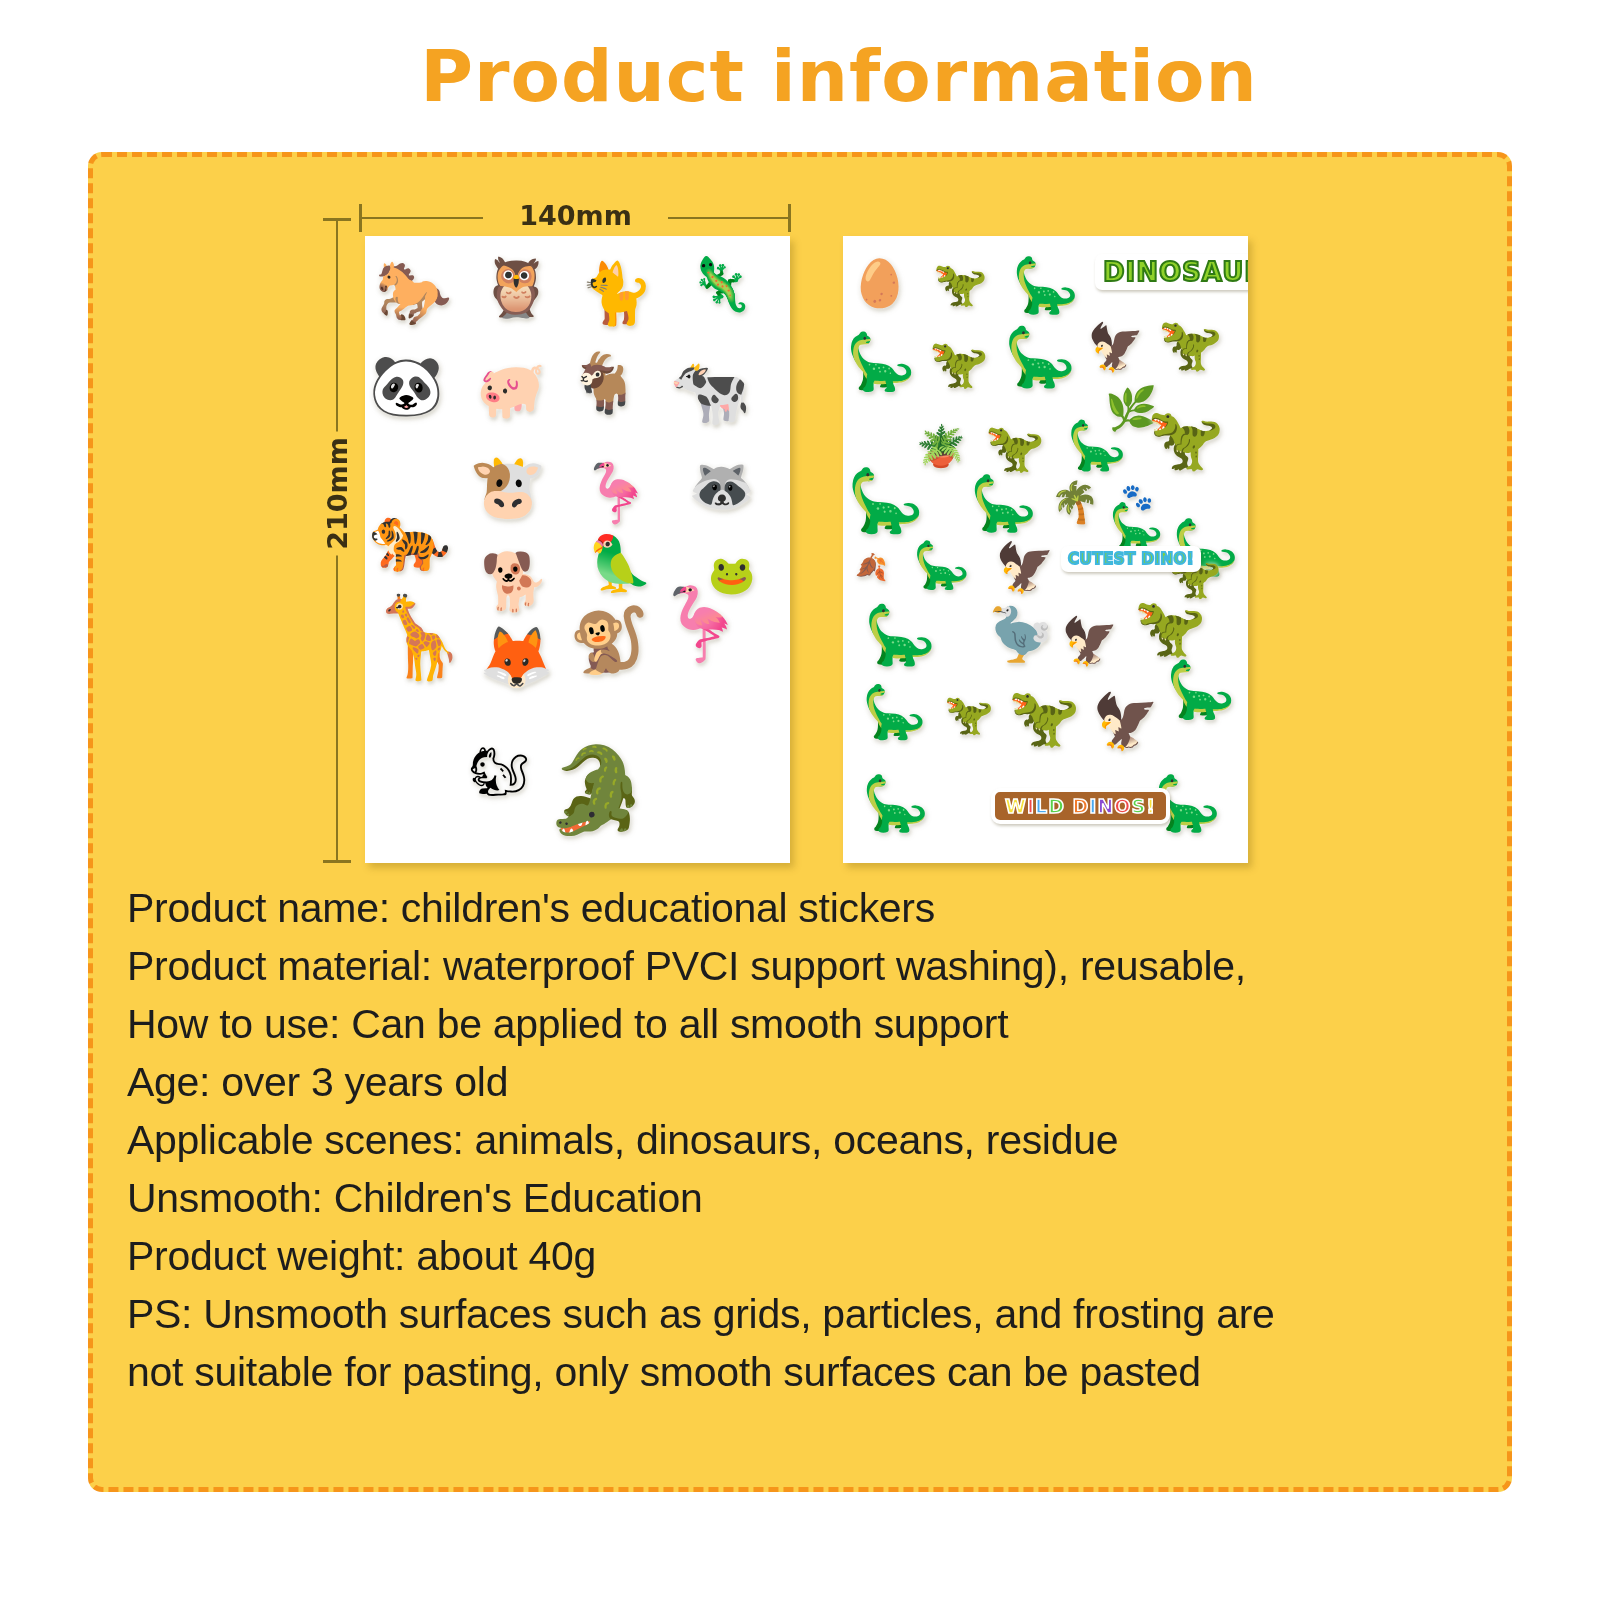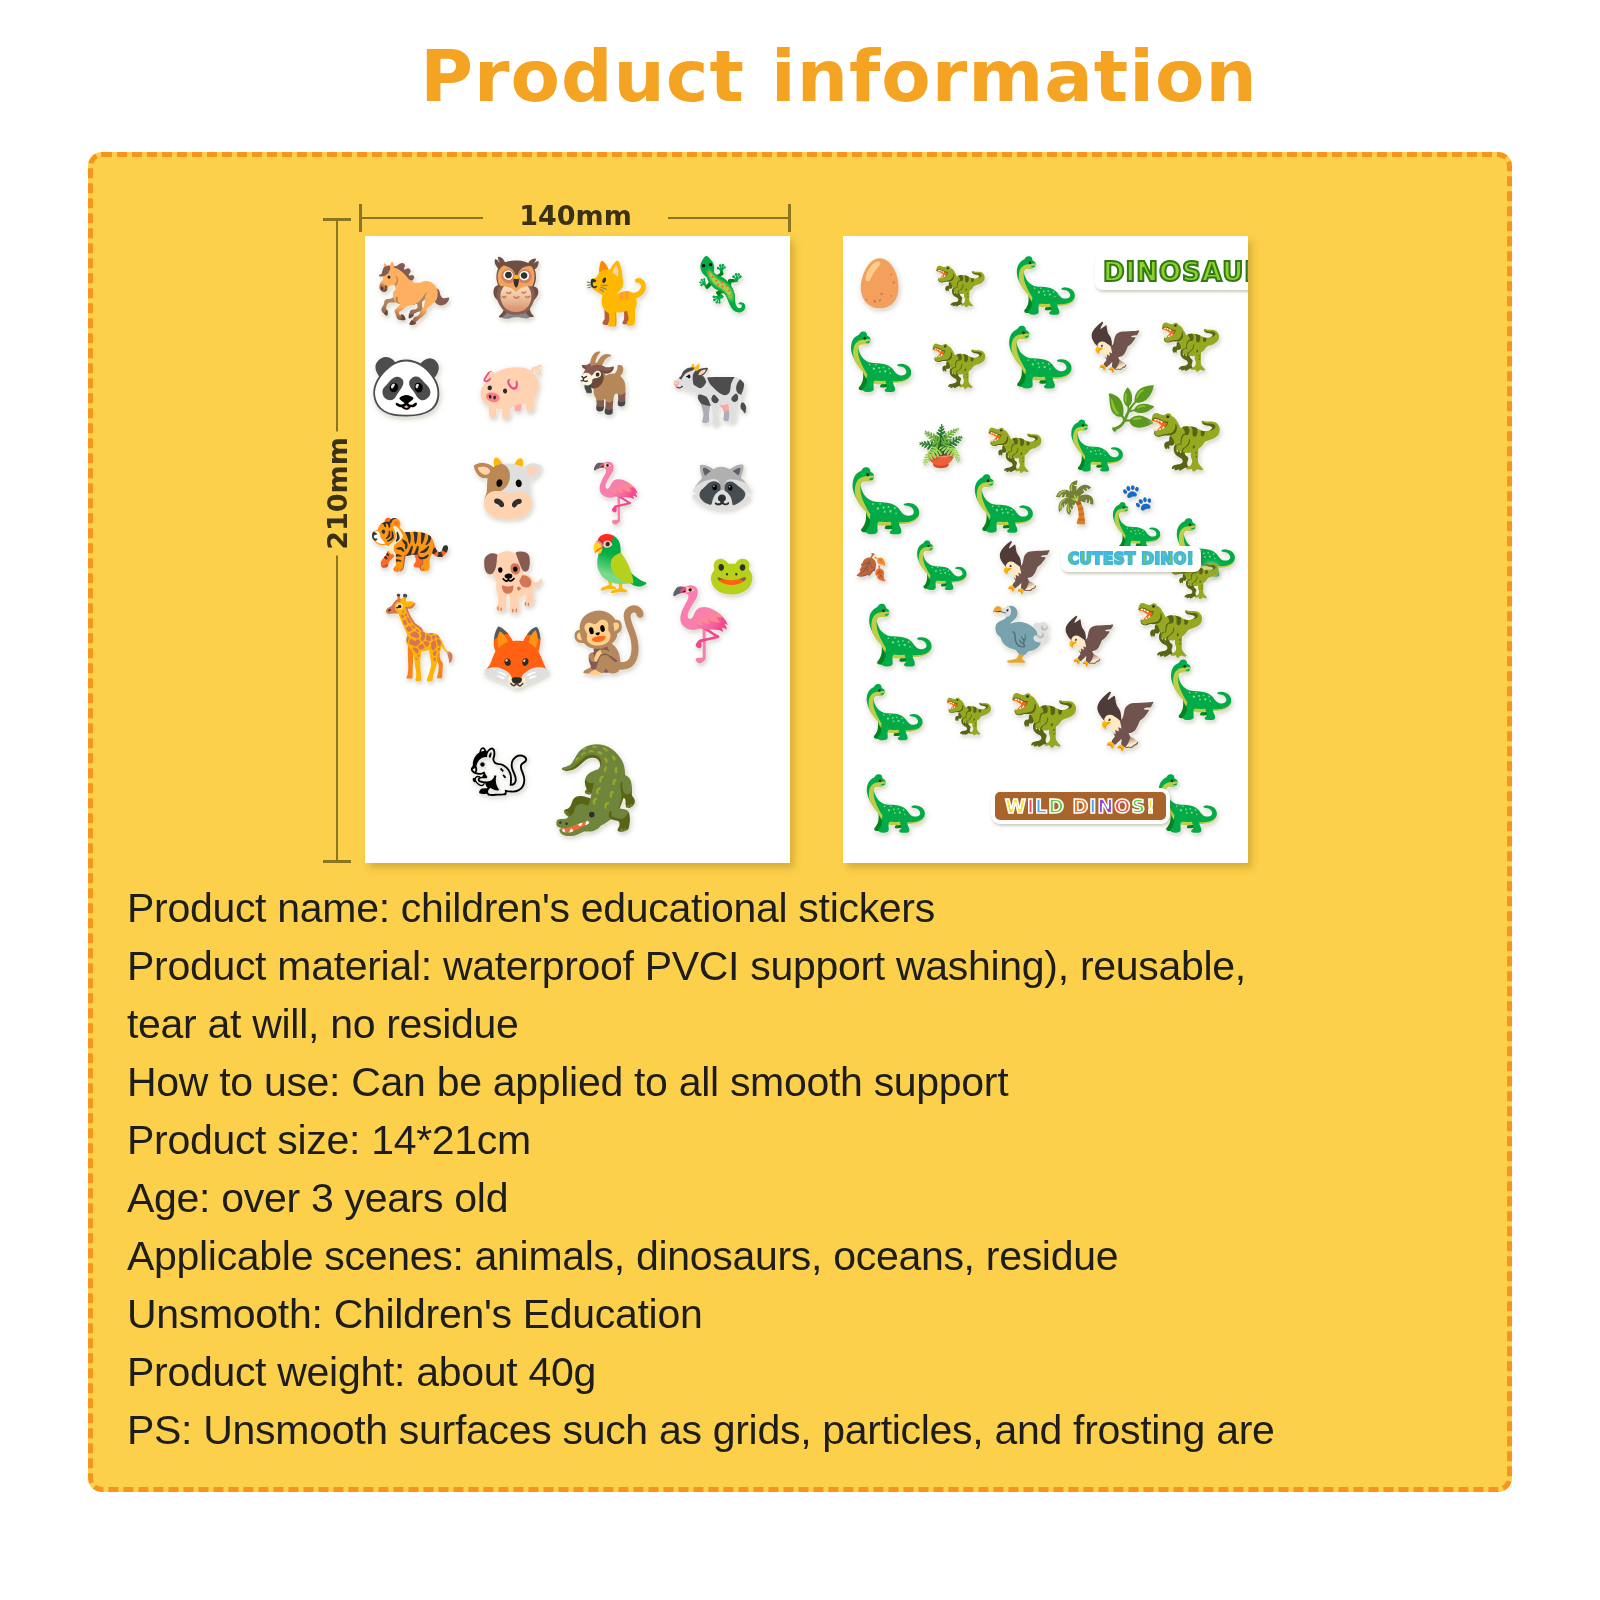--- a/index.html
+++ b/index.html
@@ -279,23 +279,22 @@
           <span style="color: rgb(90, 209, 74);">S</span>
           <span style="color: rgb(245, 224, 58);">!</span>
         </div>
       </div>
 
   </div>
 
   <div id="info-text">
       <p>Product name: children's educational stickers</p>
       <p>Product material: waterproof PVCI support washing), reusable,</p>
-      <p>tear at will, no residue</p>
       <p>How to use: Can be applied to all smooth support</p>
-      <p>Product size: 14*21cm</p>
       <p>Age: over 3 years old</p>
       <p>Applicable scenes: animals, dinosaurs, oceans, residue</p>
       <p>Unsmooth: Children's Education</p>
       <p>Product weight: about 40g</p>
       <p>PS: Unsmooth surfaces such as grids, particles, and frosting are</p>
+      <p>not suitable for pasting, only smooth surfaces can be pasted</p>
     </div>
 
 </div>
 
 </body></html>

